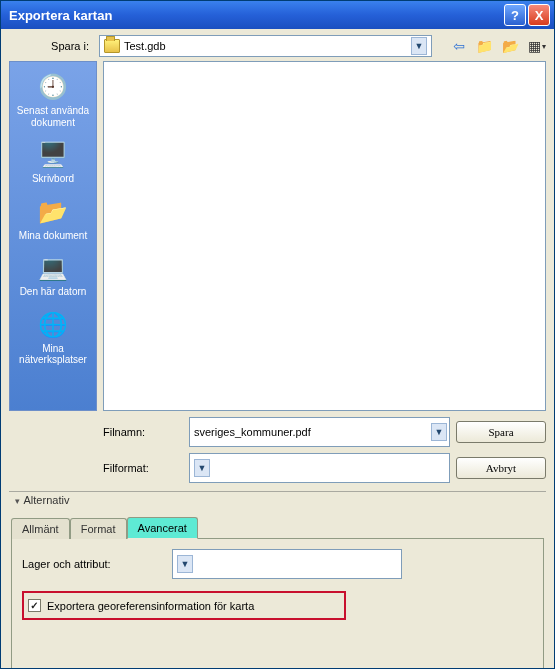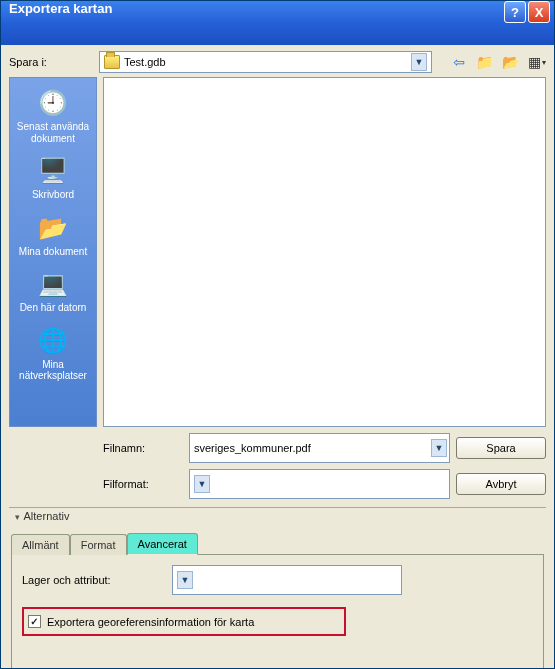--- a/index.html
+++ b/index.html
@@ -7,23 +7,24 @@
     margin: 0;
     font-family: Tahoma, Arial, sans-serif;
     font-size: 11px;
     background: #ece9d8;
     width: 555px;
     height: 669px;
     overflow: hidden;
     border: 1px solid #003c74;
   }
   .titlebar {
-    height: 44px;
+    height: 28px;
     background: linear-gradient(to bottom, #3a81ee 0%, #2560d8 50%, #1a4fc0 100%);
     display: flex;
+    align-items: center;
     padding: 0 4px 0 8px;
     color: #fff;
     font-weight: bold;
     font-size: 13px;
   }
   .titlebar .title { flex: 1; }
   .titlebar .btn {
     width: 22px; height: 22px;
     border-radius: 3px;
     margin-left: 2px;
@@ -34,21 +35,21 @@
   }
   .titlebar .help { background: linear-gradient(to bottom,#6fa8ff,#2a60d0); }
   .titlebar .close { background: linear-gradient(to bottom,#f68a7a,#d83b1c); }
 
   .toprow {
     display: flex;
     align-items: center;
     padding: 6px 8px 4px 8px;
     gap: 6px;
   }
-  .toprow .lbl { width: 84px; text-align: left; padding-right: 4px; }
+  .toprow .lbl { width: 84px; text-align: right; padding-right: 4px; }
   .dropdown {
     flex: 1;
     display: flex;
     align-items: center;
     height: 22px;
     background: #fff;
     border: 1px solid #7f9db9;
     padding: 0 4px;
   }
   .dropdown .folder-ico {
@@ -148,21 +149,21 @@
     border:1px solid #9cb6d6;
     display:flex; align-items:center; justify-content:center;
     font-size:9px; color:#23486f;
   }
   .winbtn {
     height:22px;
     background: linear-gradient(to bottom,#fff,#ece9d8);
     border:1px solid #7a7a6a;
     border-radius:3px;
     font-size:11px;
-    font-family:Liberation Sans, sans-serif;
+    font-family:Liberation Serif, serif;
     cursor:default;
   }
 
   .sep {
     margin: 6px 8px 2px 8px;
     border-top:1px solid #a9a9a0;
   }
   .alt-label { padding: 0 8px 2px 14px; font-size:11px; color:#333; }
   .alt-label:before { content:"▾"; margin-right:4px; font-size:9px; color:#555; }
 

